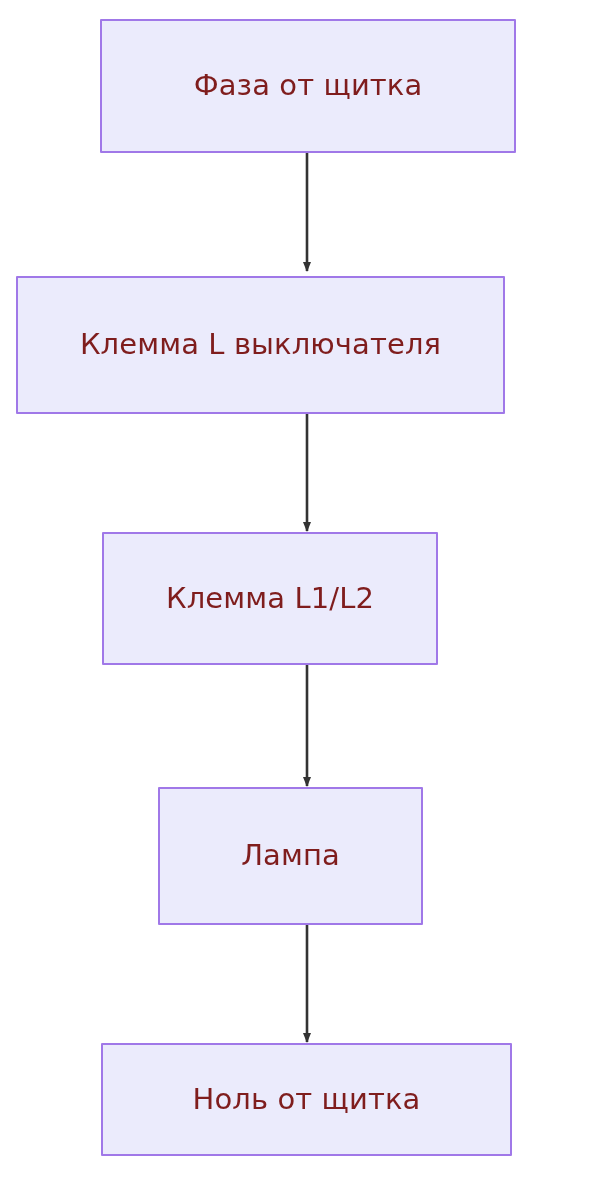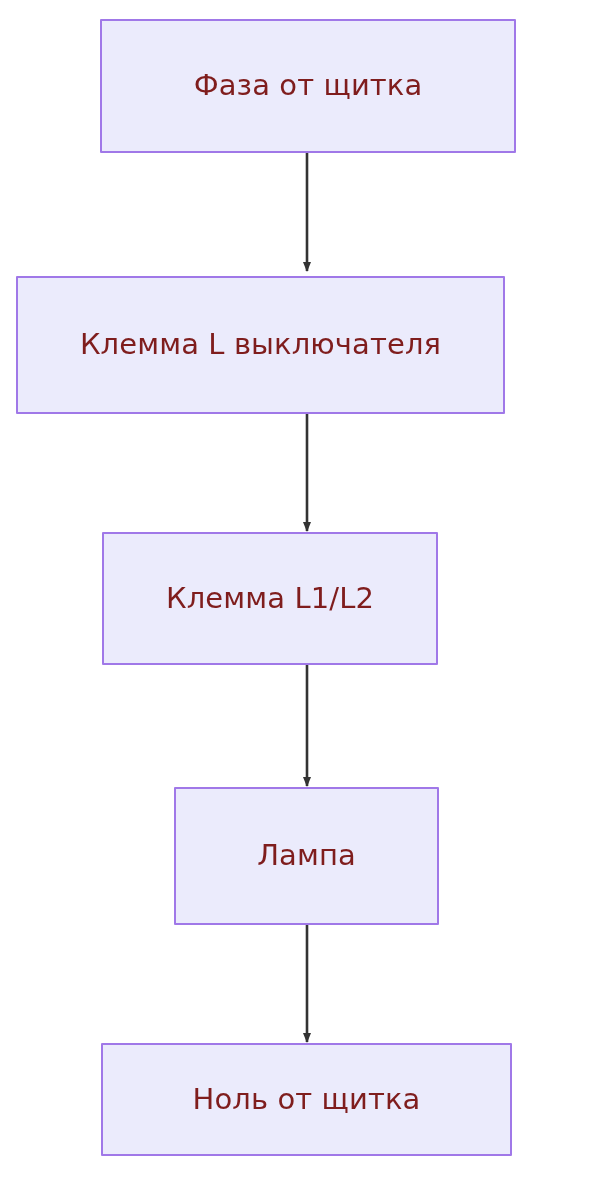--- a/index.html
+++ b/index.html
@@ -43,21 +43,21 @@
     line-height: 1.15;
     color: #7f1d1d;
     text-align: center;
     white-space: nowrap;
     letter-spacing: 0.1px;
   }
   
   #node-phase      { left: 100px; top: 19px;   width: 416px; height: 134px; }
   #node-terminal-l { left: 16px;  top: 276px;  width: 489px; height: 138px; }
   #node-terminal-l1l2 { left: 102px; top: 532px; width: 336px; height: 133px; justify-content: center; }
-  #node-lamp       { left: 174px; top: 787px;  width: 265px; height: 138px; }
+  #node-lamp       { left: 158px; top: 787px;  width: 265px; height: 138px; }
   #node-neutral    { left: 101px; top: 1043px; width: 411px; height: 113px; }
 </style>
 </head>
 <body>
 
 <div id="flowchart-canvas">
 
   <svg id="edge-layer" viewBox="0 0 614 1200" width="614" height="1200">
     <defs>
       <marker id="arrowhead" markerWidth="10" markerHeight="8" refX="9" refY="4" orient="auto" markerUnits="userSpaceOnUse">

